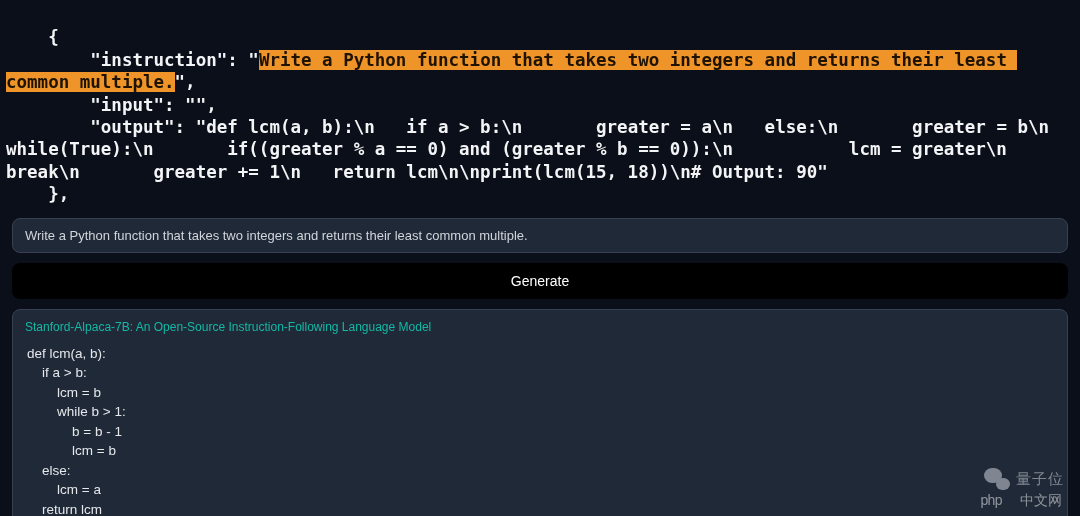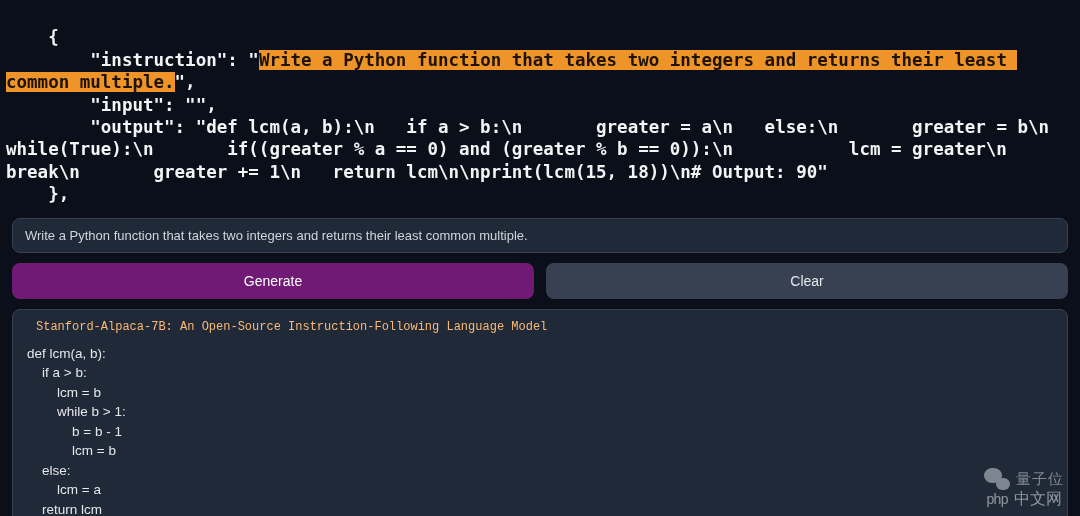--- a/index.html
+++ b/index.html
@@ -48,39 +48,39 @@
     flex: 1;
     text-align: center;
     padding: 9px 0;
     border-radius: 8px;
     font-size: 14px;
     font-family: -apple-system, "Segoe UI", Arial, sans-serif;
     cursor: pointer;
     border: 1px solid transparent;
   }
   .btn-primary {
-    background: #701a75;
+    background: #000000;
     color: #fff;
   }
   .btn-secondary {
     background: #374151;
     color: #e5e7eb;
   }
   .output-card {
     border: 1px solid #374151;
     background: #1f2937;
     border-radius: 8px;
     padding: 0;
     overflow: hidden;
   }
   .output-title {
     font-size: 12px;
-    color: #fdba74;
-    padding: 10px 12px 6px 23px;
-    font-family: Liberation Mono, monospace;
+    color: #14b8a6;
+    padding: 10px 12px 6px 12px;
+    font-family: Liberation Sans, sans-serif;
   }
   .output-body {
     font-family: -apple-system, "Segoe UI", Arial, sans-serif;
     font-size: 13.5px;
     color: #e5e7eb;
     padding: 4px 14px 12px 14px;
     line-height: 1.45;
     white-space: pre;
   }
   .watermark-wechat {
@@ -106,40 +106,39 @@
   .wechat-text { color:#cfd3db; font-size:15px; letter-spacing:1px; }
   .watermark-php {
     position: absolute;
     right: 18px;
     bottom: 6px;
     color: rgba(220,220,225,0.6);
     font-family: sans-serif;
     font-size: 14px;
   }
   .watermark-php .php { letter-spacing:-0.6px; }
-  .watermark-php .cn { font-size:16px; margin-left:6px; }
+  .watermark-php .cn { font-size:14px; margin-left:18px; }
 </style>
 </head>
 <body>
 
 <div class="code-block">
 <span>    {</span>
 <span>        "instruction": "</span><span class="hl">Write a Python function that takes two integers and returns their least common multiple.</span><span>",</span>
 <span>        "input": "",</span>
 <span>        "output": "def lcm(a, b):\n   if a &gt; b:\n       greater = a\n   else:\n       greater = b\n   while(True):\n       if((greater % a == 0) and (greater % b == 0)):\n           lcm = greater\n           break\n       greater += 1\n   return lcm\n\nprint(lcm(15, 18))\n# Output: 90"</span>
 <span>    },</span>
 </div>
 
 <div class="panel-area">
 
   <div class="input-box">Write a Python function that takes two integers and returns their least common multiple.</div>
 
   <div class="button-row">
     <div class="btn btn-primary">Generate</div>
-    <div class="btn btn-secondary">Clear</div>
   </div>
 
   <div class="output-card">
     <div class="output-title">Stanford-Alpaca-7B: An Open-Source Instruction-Following Language Model</div>
     <div class="output-body">def lcm(a, b):
     if a &gt; b:
         lcm = b
         while b &gt; 1:
             b = b - 1
             lcm = b

